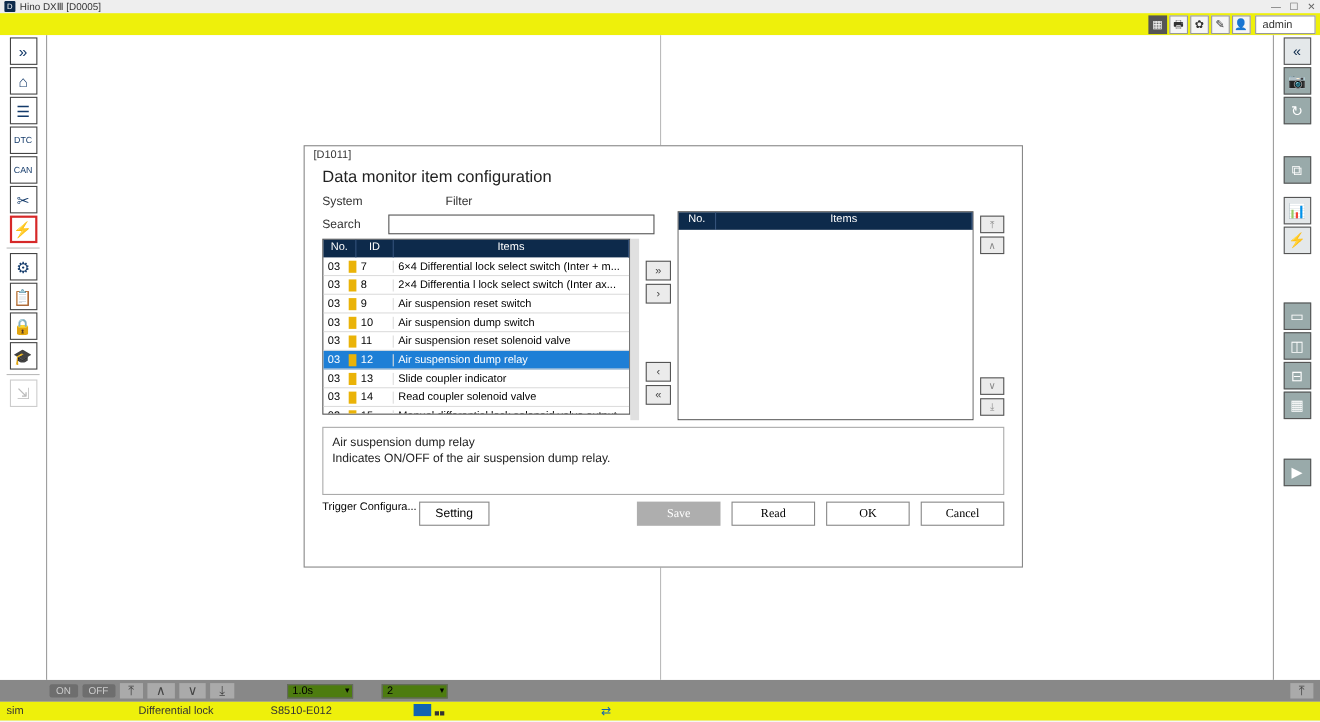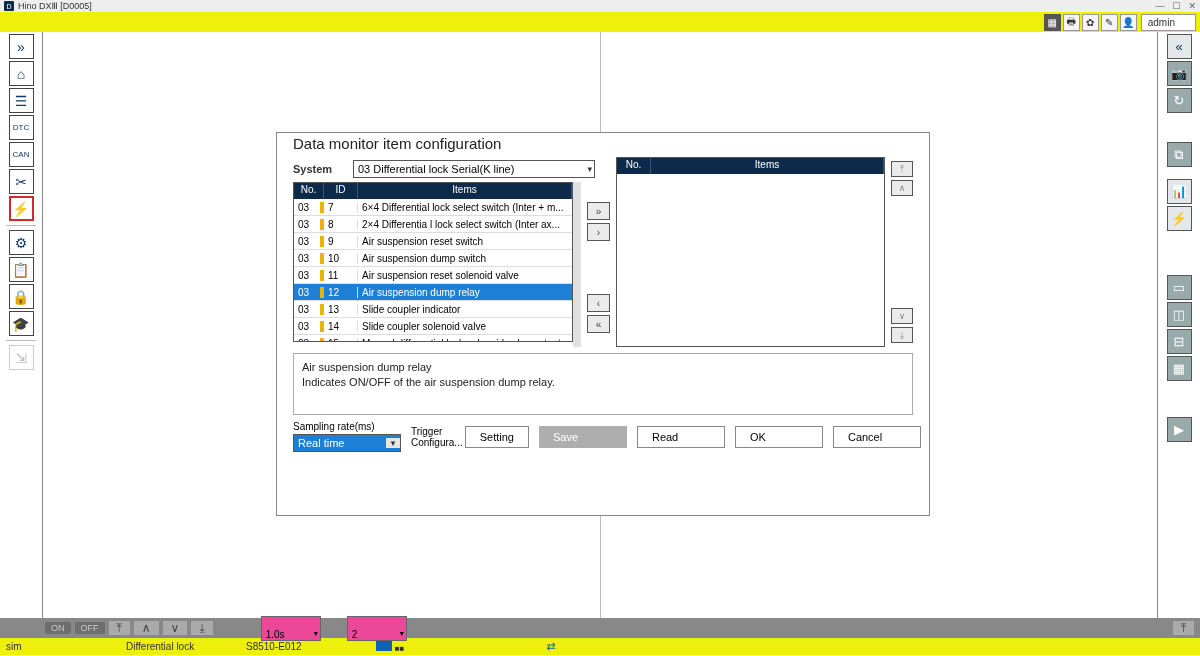--- a/index.html
+++ b/index.html
@@ -33,39 +33,39 @@
 
 
 .canvas { flex: 1; position: relative; background: #fff; }
 .canvas .split { position: absolute; left: 50%; top: 0; bottom: 0; width: 1px; background: #bbb; }
 
 
 .dialog { position: absolute; left: 276px; top: 132px; width: 654px; height: 384px; background: #fff; border: 1px solid #888; border-top: 1px solid #888; display: flex; flex-direction: column; font-size: 11px; }
 .dlg-title { padding: 3px 8px; font-size: 10px; color: #333; }
 .dlg-sub { padding: 2px 16px 6px; font-size: 15px; color: #222; }
 .dlg-row { display: flex; align-items: center; padding: 2px 16px 4px; gap: 10px; }
-.dlg-row .lbl { width: 50px; color: #333; font-weight: bold; }
+.dlg-row .lbl { width: 50px; color: #333; }
 .dlg-row .lbl2 { width: 40px; color: #333; }
 .dropdown { border: 1px solid #555; background: #fff; height: 18px; display: flex; align-items: center; padding: 0 16px 0 4px; position: relative; font-size: 11px; }
 .dropdown::after { content: "▾"; position: absolute; right: 2px; font-size: 9px; color: #333; }
 .textin { border: 1px solid #555; background: #fff; height: 18px; width: 242px; }
 
 .dlg-body { display: flex; padding: 0 16px; gap: 6px; }
 
 .items-table { width: 280px; border: 1px solid #555; height: 160px; display: flex; flex-direction: column; }
 .items-head { display: flex; background: #0d2a4b; color: #fff; font-size: 10px; height: 16px; }
 .items-head div { border-right: 1px solid #34527a; padding: 1px 4px; text-align: center; }
 .col-no { width: 30px; text-align: center; }
 .col-id { width: 34px; text-align: center; }
 .col-items { flex: 1; text-align: center; }
 .items-rows { flex: 1; overflow: hidden; }
 .item-row { display: flex; font-size: 10px; height: 17px; align-items: center; border-bottom: 1px solid #ddd; cursor: pointer; }
 .item-row div { padding: 0 4px; white-space: nowrap; overflow: hidden; text-overflow: ellipsis; }
 .item-row.sel { background: #1e7fd6; color: #fff; }
-.item-row .c-no { width: 30px; border-right: 4px solid #eab308; }
+.item-row .c-no { width: 30px; border-right: 7px solid #eab308; }
 .item-row .c-id { width: 34px; border-right: 1px solid #ddd; }
 .item-row .c-item { flex: 1; }
 .scroll-hint { width: 8px; background: #e0e0e0; }
 
 .movecol { display: flex; flex-direction: column; gap: 3px; justify-content: flex-start; padding-top: 20px; }
 .mbtn { width: 23px; height: 18px; border: 1px solid #555; background: #ebebeb; display: flex; align-items: center; justify-content: center; font-size: 10px; color: #444; cursor: pointer; }
 .mbtn.down { margin-top: 50px; }
 
 .righttable { width: 278px; border: 1px solid #555; height: 190px; display: flex; flex-direction: column; margin-top: -25px; }
 .righttable .items-head .col-no { width: 34px; }
@@ -79,27 +79,27 @@
 
 .dlg-foot { display: flex; align-items: center; padding: 6px 16px 0; gap: 10px; }
 .foot-l { display: flex; flex-direction: column; gap: 2px; }
 .foot-l .lbl { font-size: 10px; }
 .dropdown.sm { width: 108px; background: #1e7fd6; color: #fff; }
 .dropdown.sm::after { color: #333; background: #e5e5e5; width: 14px; text-align: center; right: 0; }
 .trigcol { display: flex; flex-direction: row; gap: 2px; }
 .btn { border: 1px solid #888; background: #fff; padding: 4px 14px; font-size: 11px; cursor: pointer; }
 .btn.ghost { background: #aeaeae; color: #fff; border: none; }
 .foot-r { margin-left: auto; display: flex; gap: 10px; }
-.btn.w { width: 88px; text-align: left; }
+.btn.w { width: 76px; text-align: center; font-family: Liberation Serif, serif; }
 
 
 .ctrlbar { height: 20px; background: #888; display: flex; align-items: center; padding: 0 6px; gap: 4px; font-size: 10px; }
 .ctrlbar .cbtn { background: #6e6e6e; color: #ccc; padding: 1px 6px; border-radius: 2px; font-size: 9px; }
 .ctrlbar .arrow { color: #444; font-size: 12px; background: #aaa; padding: 0 8px; }
-.ctrlbar .dd { background: #ec4899; border: 1px solid #666; padding: 12px 14px 0 4px; font-size: 10px; position: relative; }
+.ctrlbar .dd { background: #4d7c0f; border: 1px solid #666; padding: 0 14px 0 4px; font-size: 10px; position: relative; }
 .ctrlbar .dd::after { content: "▾"; position: absolute; right: 2px; font-size: 8px; }
 .ctrlbar .right { margin-left: auto; }
 
 
 .statusbar { height: 17px; background: #eef00b; display: flex; align-items: center; font-size: 10px; color: #333; }
 .statusbar > div { padding: 0 6px; }
 .statusbar .cell1 { width: 120px; }
 .statusbar .cell2 { width: 120px; }
 .statusbar .cell3 { width: 130px; }
 .statusbar .blue { background: #1163b0; width: 16px; height: 11px; display: inline-block; }
@@ -166,32 +166,34 @@
     <div class="rsbtn">▭</div>
     <div class="rsbtn">◫</div>
     <div class="rsbtn">⊟</div>
     <div class="rsbtn">▦</div>
     <div style="height:32px"></div>
     <div class="rsbtn">▶</div>
   </div>
 </div>
 
 <div class="dialog">
+  <div class="dlg-title">[D1011]</div>
   <div class="dlg-sub">Data monitor item configuration</div>
 
   <div class="dlg-row">
     <div class="lbl">System</div>
-    <div class="dropdown" style="width:242px">
-      <span>03  Differential lock  Serial(K line)</span>
-    </div>
     <div style="width:42px"></div>
     <div class="lbl2">Filter</div>
     <div style="width:26px"></div>
   </div>
 
+  <div class="dlg-row">
+    <div class="lbl">Search</div>
+    <input class="textin" style="">
+  </div>
 
   <div class="dlg-body">
 
     <div style="display:flex">
       <div class="items-table">
         <div class="items-head">
           <div class="col-no">No.</div>
           <div class="col-id">ID</div>
           <div class="col-items">Items</div>
         </div>
@@ -227,21 +229,21 @@
               <div class="c-item">Air suspension dump relay</div>
             </div>
             <div class="item-row">
               <div class="c-no">03</div>
               <div class="c-id">13</div>
               <div class="c-item">Slide coupler indicator</div>
             </div>
             <div class="item-row">
               <div class="c-no">03</div>
               <div class="c-id">14</div>
-              <div class="c-item">Slide coupler solenoid valve</div>
+              <div class="c-item">Read coupler solenoid valve</div>
             </div>
             <div class="item-row">
               <div class="c-no">03</div>
               <div class="c-id">15</div>
               <div class="c-item">Manual differential lock solenoid valve output</div>
             </div>
           </div>
       </div>
       <div class="scroll-hint"></div>
     </div>
@@ -272,26 +274,20 @@
       </div>
     </div>
   </div>
 
   <div class="desc-box">
     <div>Air suspension dump relay</div>
     <div>Indicates ON/OFF of the air suspension dump relay.</div>
   </div>
 
   <div class="dlg-foot">
-    <div class="foot-l">
-      <div class="lbl">Sampling rate(ms)</div>
-      <div class="dropdown sm">
-        <span>Real time</span>
-      </div>
-    </div>
     <div class="trigcol">
       <div class="lbl" style="font-size:10px">Trigger Configura...</div>
       <button class="btn">Setting</button>
     </div>
     <div class="foot-r">
       <button class="btn ghost w">Save</button>
       <button class="btn w">Read</button>
       <button class="btn w">OK</button>
       <button class="btn w">Cancel</button>
     </div>

